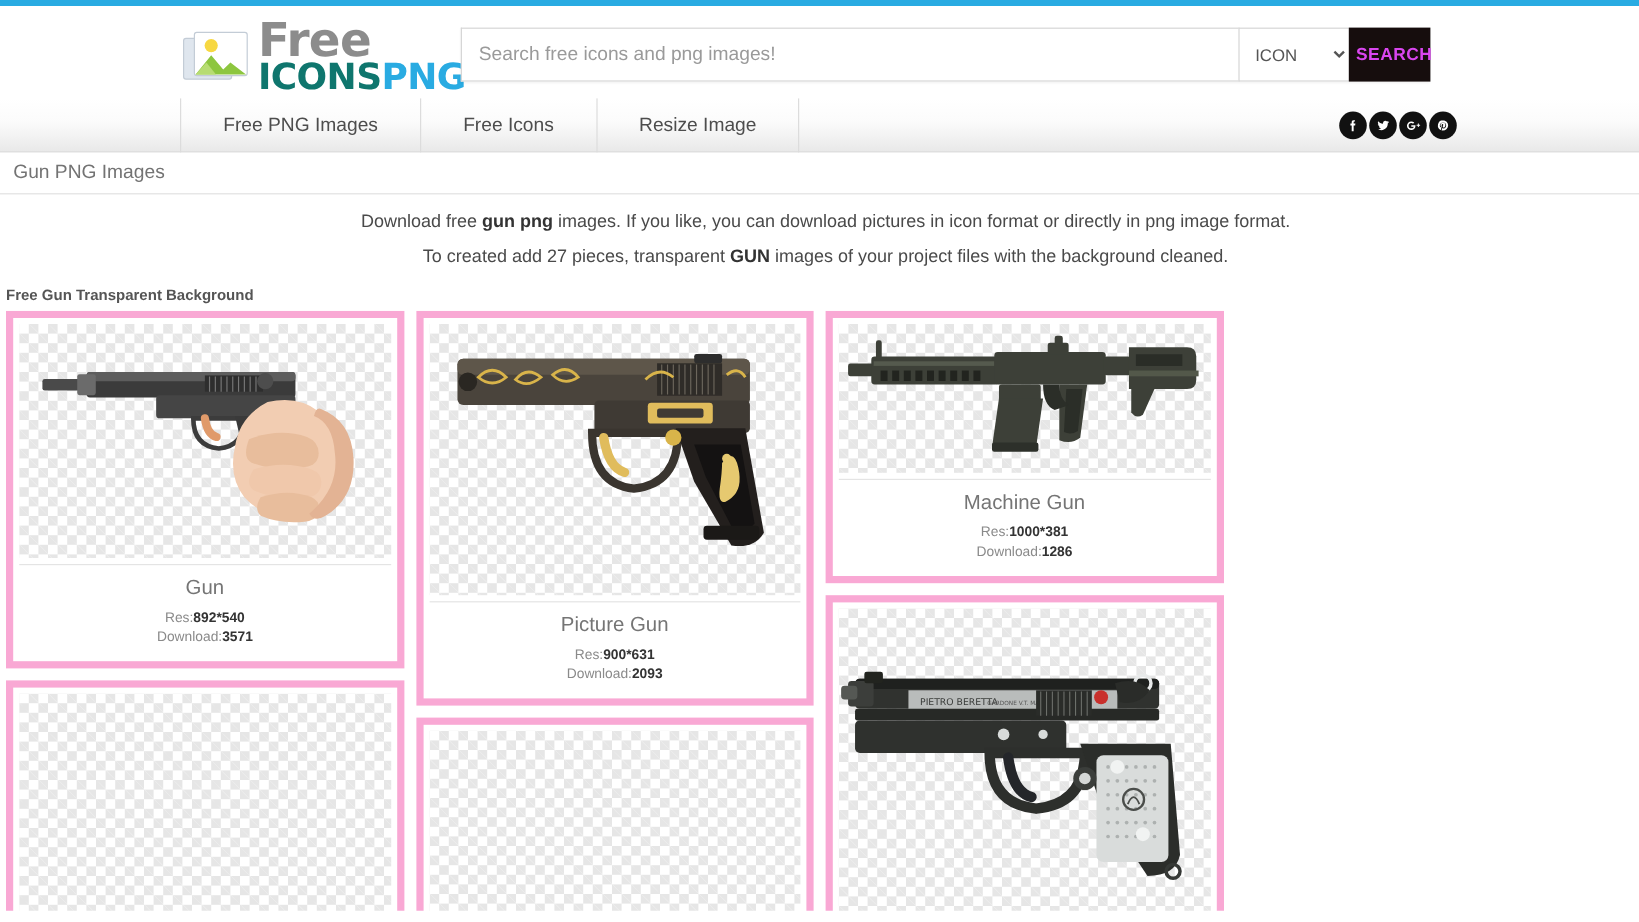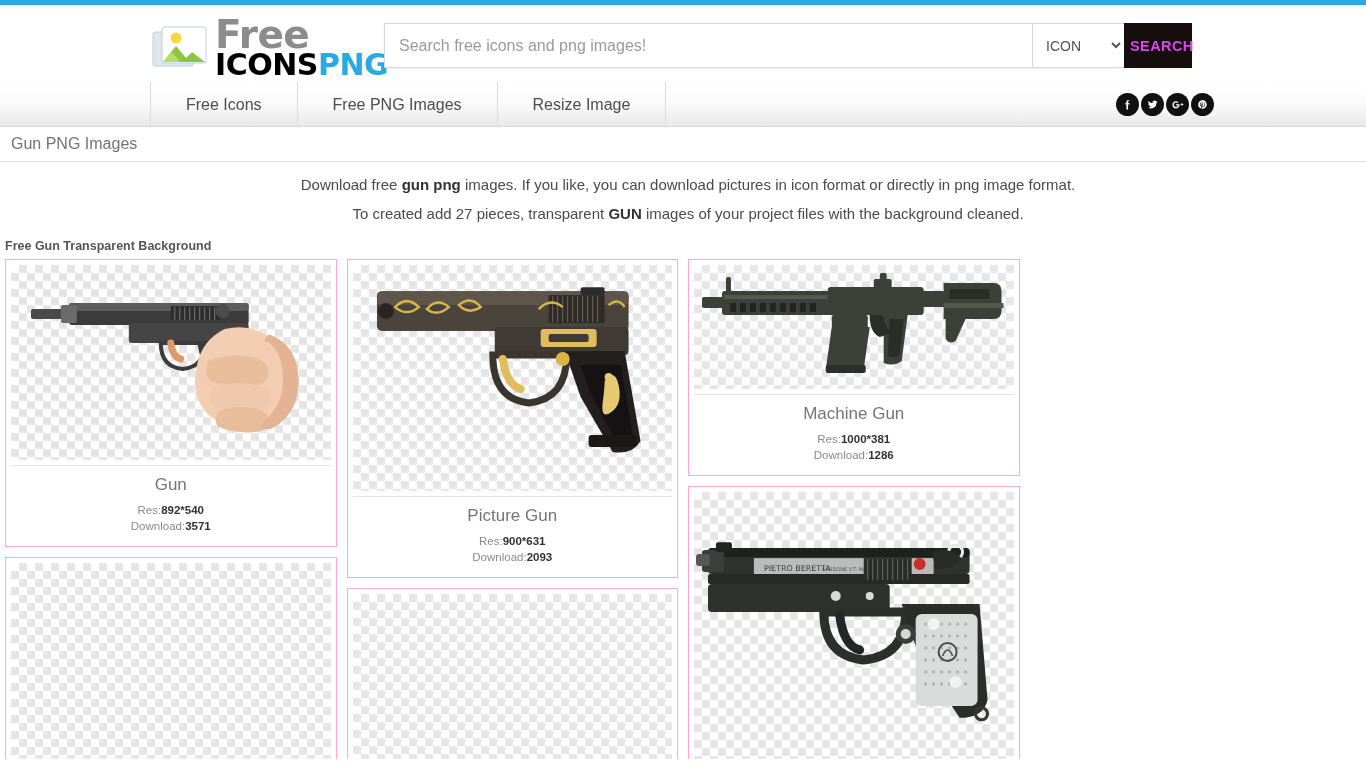--- a/index.html
+++ b/index.html
@@ -43,21 +43,21 @@
     letter-spacing: -0.5px;
     display: block;
   }
   .logo-line2 {
     font-family: "DejaVu Sans", sans-serif;
     font-size: 30px;
     font-weight: bold;
     letter-spacing: -0.5px;
     display: block;
   }
-  .logo-icons-word { color: #000000; }
+  .logo-icons-word { color: #0f766e; }
   .logo-png-word   { color: #29abe2; }
 
   .search-wrap {
     position: absolute;
     left: 384px; top: 18px;
     display: flex;
     height: 45px;
     box-shadow: 0 1px 2px rgba(0,0,0,0.06);
   }
   .search-input {
@@ -178,21 +178,21 @@
     position: relative;
     padding: 0 5px;
     height: 500px;
     overflow: hidden;
   }
   .masonry {
     column-count: 4;
     column-gap: 10px;
   }
   .card {
-    border: 1px solid #f9a8d4;
+    border: 6px solid #f9a8d4;
     background: #ffffff;
     break-inside: avoid;
     margin-bottom: 10px;
     display: inline-block;
     width: 100%;
     cursor: pointer;
   }
   .thumb {
     background-color: #ffffff;
     background-image:
@@ -251,22 +251,22 @@
     <select class="search-select">
       <option>ICON</option>
     </select>
     <button class="search-button">SEARCH</button>
   </div>
 
 </div>
 
 <div class="navbar">
   <div class="nav-items">
+    <div class="nav-item">Free PNG Images</div>
     <div class="nav-item">Free Icons</div>
-    <div class="nav-item">Free PNG Images</div>
     <div class="nav-item">Resize Image</div>
   </div>
 
   <div class="social">
     <span class="social-ico">
       <svg width="13" height="13" viewBox="0 0 24 24" fill="#fff">
           <path d="M15 4h-2.2C10.7 4 10 5.3 10 7v2H8v3h2v9h3v-9h2.3l.4-3H13V7.3c0-.7.2-1.3 1.1-1.3H15V4z"></path>
         </svg>
     </span>
     <span class="social-ico">

